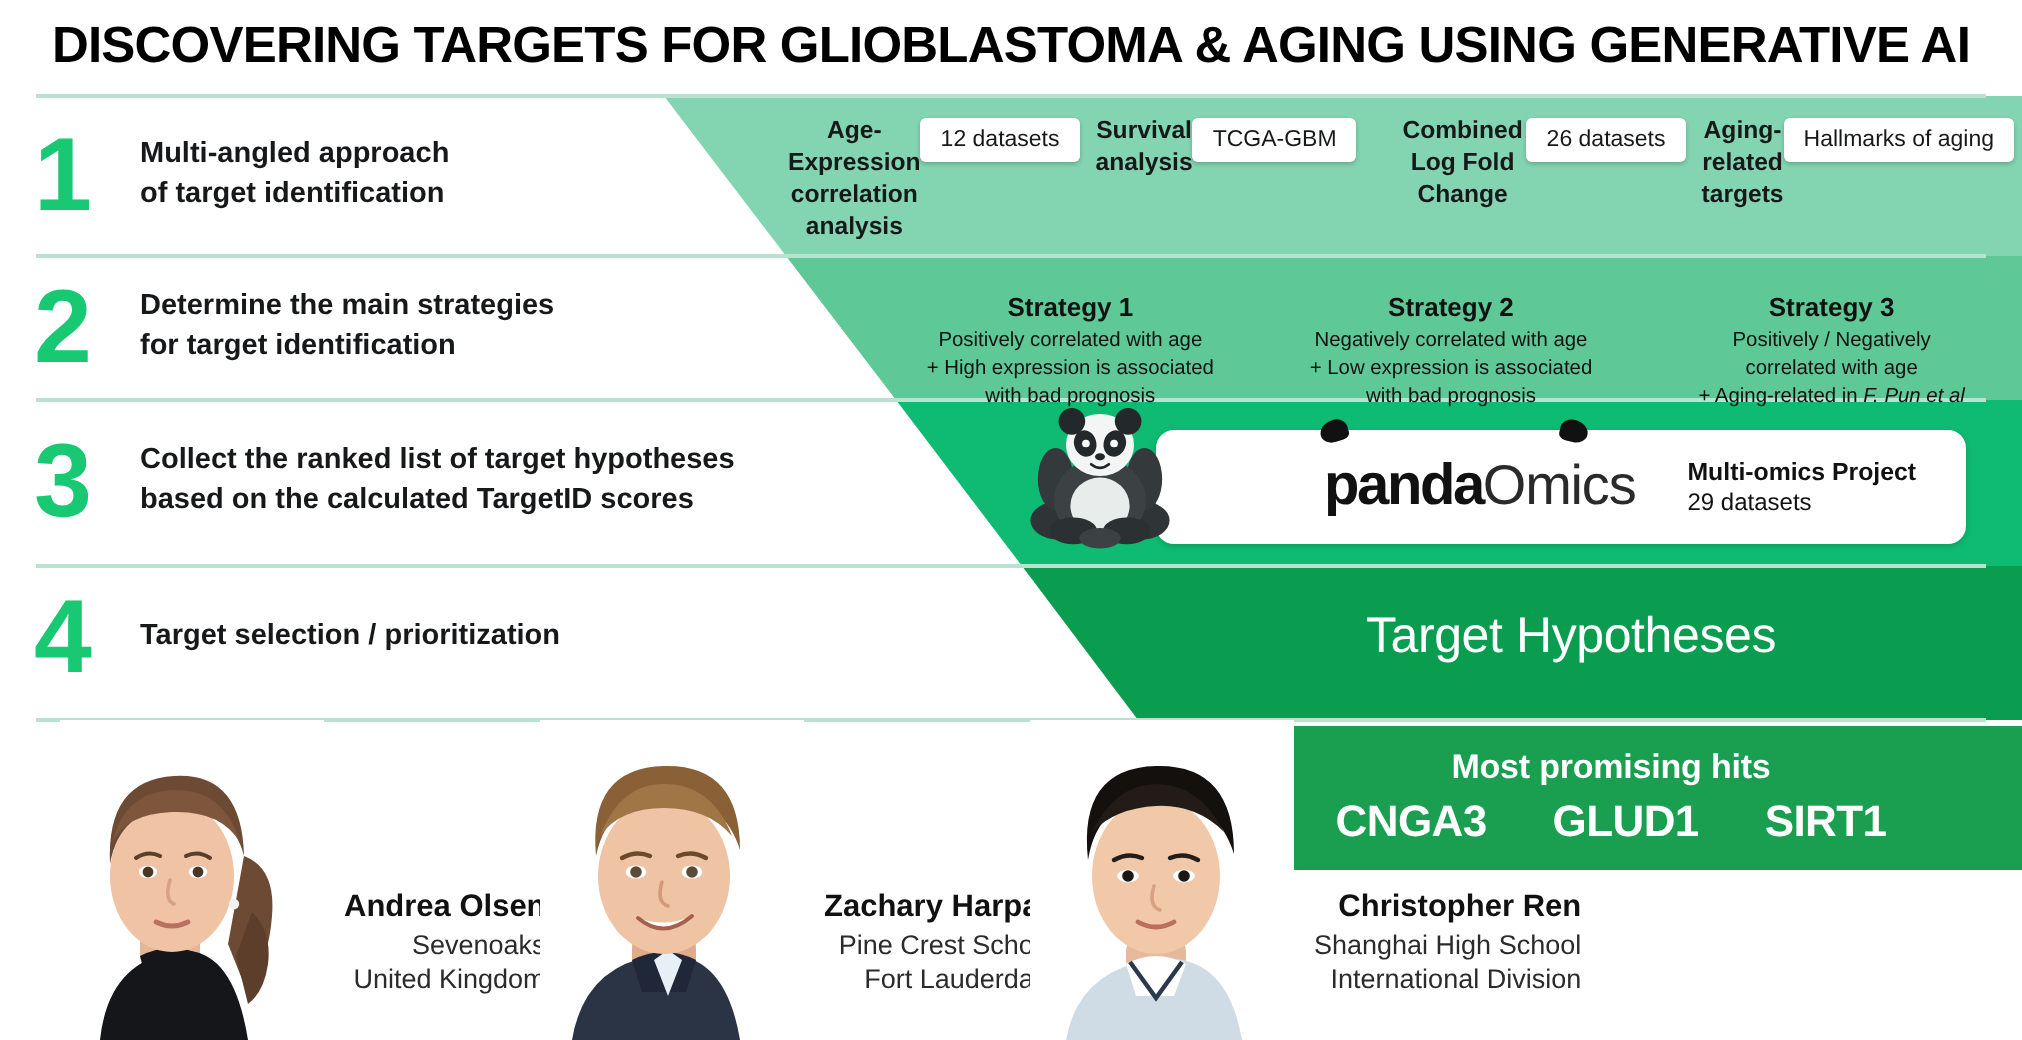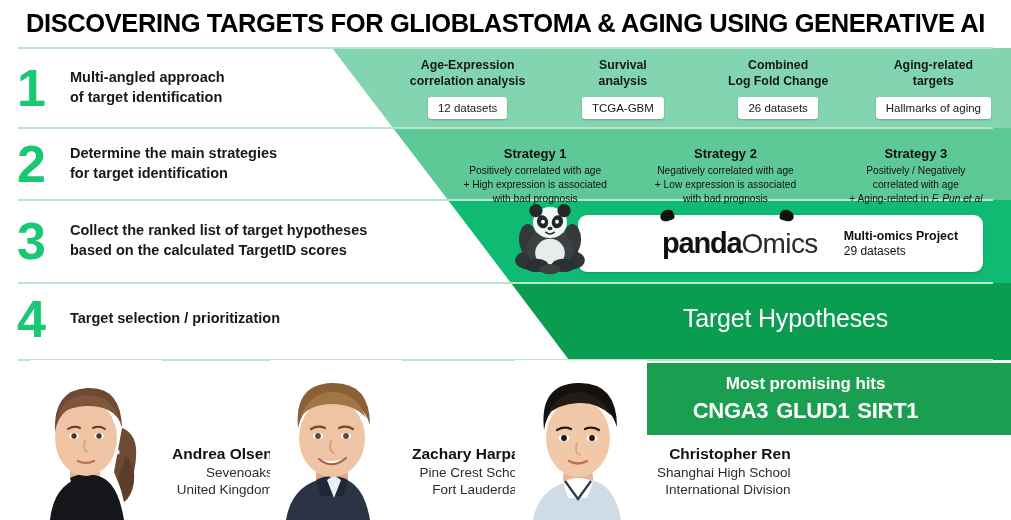--- a/index.html
+++ b/index.html
@@ -40,21 +40,21 @@
     color:#19c873;line-height:1;letter-spacing:-1px;
   }
   .steptext{
     font-size:14.5px;font-weight:bold;line-height:1.35;color:#17181a;
     margin-left:8px;
   }
 
   
   .r1cols{position:absolute;left:390px;top:52px;width:621px;height:74px;
           display:flex;}
-  .r1col{flex:1;display:flex;flex-direction:column;align-items:center;
+  .r1col{flex:1;display:flex;flex-direction:row;align-items:flex-start;
          padding:0 4px;box-sizing:border-box;}
   .r1head{font-size:12.3px;font-weight:bold;text-align:center;line-height:1.3;
           color:#17181a;margin-top:6px;}
   .chip{
     margin-top:7px;background:#fff;border-radius:3px;
     padding:5px 10px;font-size:11.5px;color:#17181a;white-space:nowrap;
     box-shadow:0 1px 2px rgba(0,0,0,.22);
   }
 
   
@@ -90,21 +90,21 @@
        display:flex;align-items:center;justify-content:center;
        font-size:25px;color:#fff;font-weight:normal;letter-spacing:-.2px;}
 
   
   .hits{
     position:absolute;left:600px;top:363px;width:411px;height:72px;
     background:#1a9e50;display:flex;flex-direction:column;
     align-items:center;justify-content:center;z-index:1;
   }
   .hits-t{font-size:17px;font-weight:bold;color:#fff;letter-spacing:-.1px;}
-  .hits-genes{margin-top:4px;display:flex;gap:8px;}
+  .hits-genes{margin-top:4px;display:flex;gap:33px;}
   .gene{font-size:22px;font-weight:bold;color:#fff;letter-spacing:-.3px;}
 
   
   .authors{position:absolute;left:0;top:360px;width:1011px;height:160px;z-index:2;}
   .author{position:absolute;top:0;height:160px;display:flex;align-items:flex-start;text-align:right;}
   .a1{left:30px;}
   .a2{left:270px;}
   .a3{left:515px;}
   .photo{position:relative;width:132px;height:160px;overflow:hidden;}
   .ainfo{margin-left:10px;margin-top:84px;line-height:1.28;}

